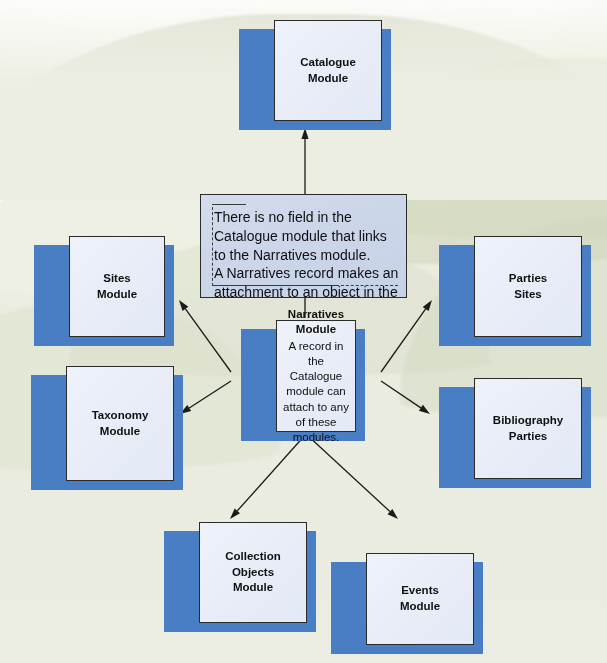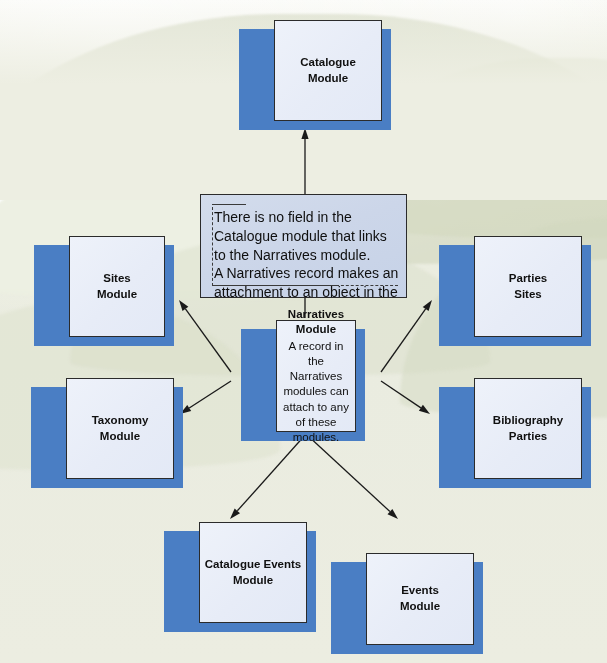--- a/index.html
+++ b/index.html
@@ -253,21 +253,21 @@
 Module</div>
         </div>
       </div>
       <div class="node" style="left: 25px; top: 236px; width: 140px; height: 101px;">
         <div class="shadow"></div>
         <div class="face">
           <div class="title">Sites
 Module</div>
         </div>
       </div>
-      <div class="node" style="left: 22px; top: 378px; width: 152px; height: 101px;">
+      <div class="node" style="left: 22px; top: 366px; width: 152px; height: 115px;">
         <div class="shadow"></div>
         <div class="face">
           <div class="title">Taxonomy
 Module</div>
         </div>
       </div>
       <div class="node" style="left: 430px; top: 236px; width: 152px; height: 101px;">
         <div class="shadow"></div>
         <div class="face">
           <div class="title">Parties
@@ -279,27 +279,27 @@
         <div class="face">
           <div class="title">Bibliography
 Parties</div>
         </div>
       </div>
       <div class="node" style="left: 232px; top: 320px; width: 124px; height: 112px;">
         <div class="shadow"></div>
         <div class="face">
           <div class="title">Narratives
 Module</div>
-          <div class="desc">A record in the Narratives modules can attach to any of these modules.</div>
+          <div class="desc">A record in the Catalogue module can attach to any of these modules.</div>
         </div>
       </div>
       <div class="node" style="left: 155px; top: 522px; width: 152px; height: 101px;">
         <div class="shadow"></div>
         <div class="face">
-          <div class="title">Catalogue Events
+          <div class="title">Collection Objects
 Module</div>
         </div>
       </div>
       <div class="node" style="left: 322px; top: 553px; width: 152px; height: 92px;">
         <div class="shadow"></div>
         <div class="face">
           <div class="title">Events
 Module</div>
         </div>
       </div>

